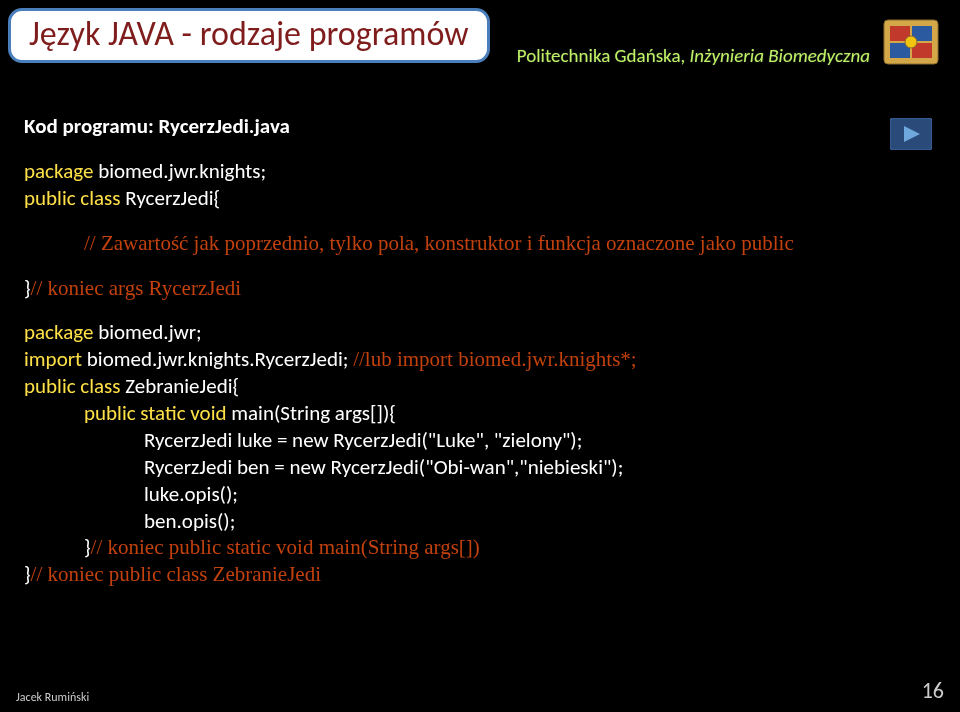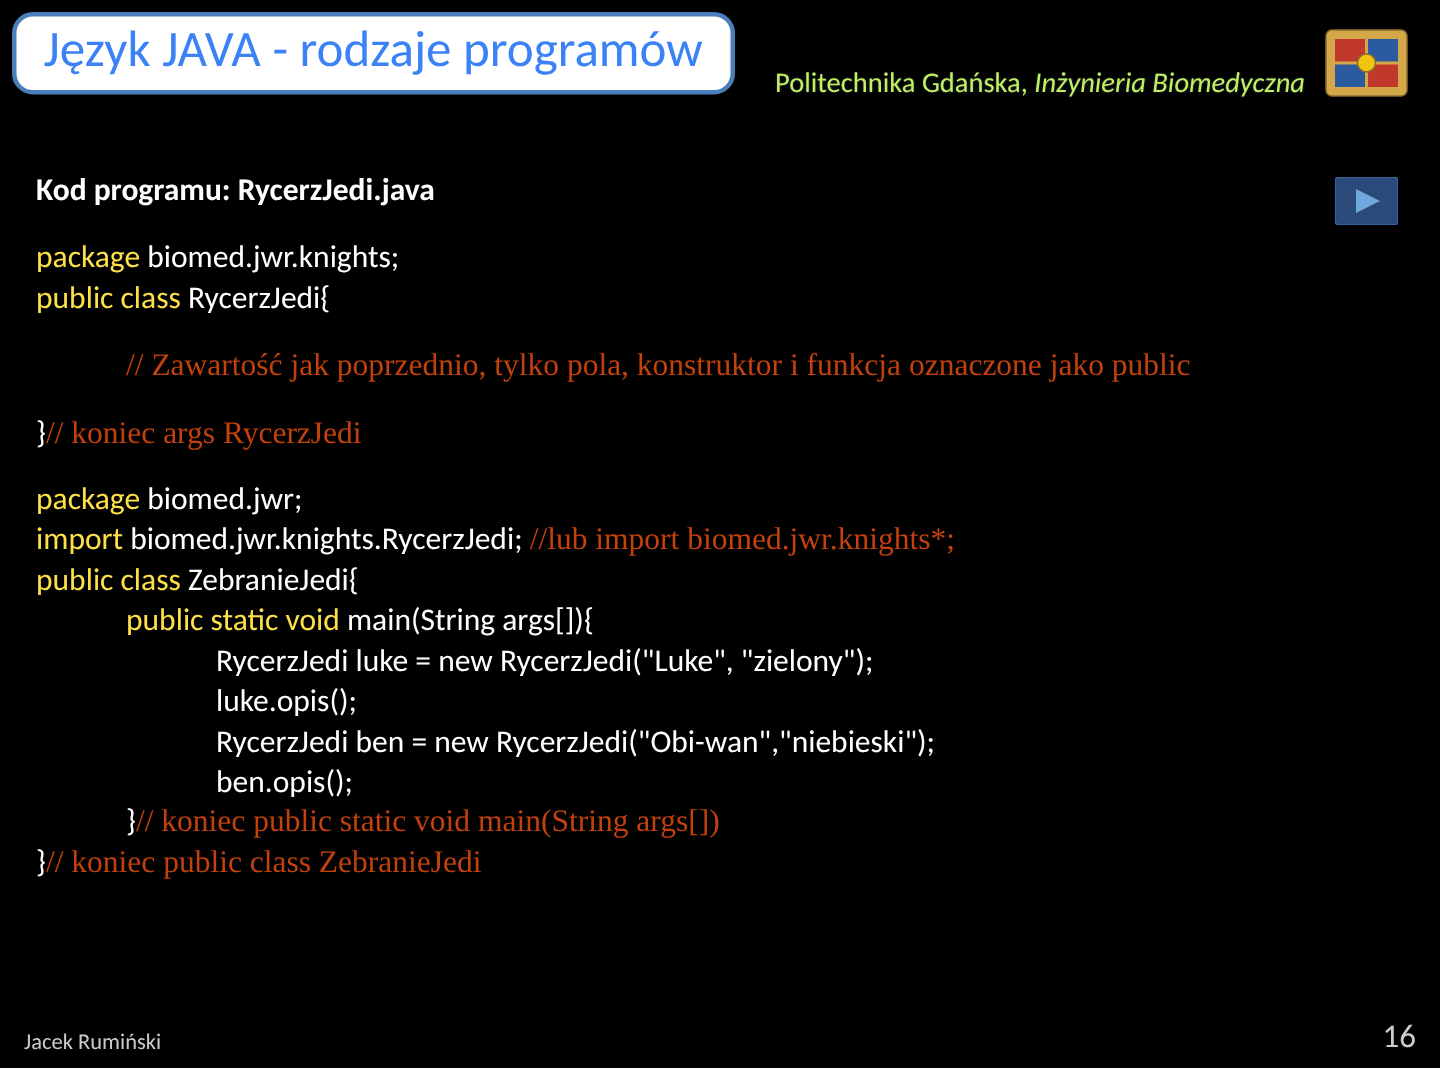--- a/index.html
+++ b/index.html
@@ -14,21 +14,21 @@
   .title-box {
     position: absolute;
     top: 8px;
     left: 8px;
     border: 3px solid #4a7ebb;
     border-radius: 14px;
     padding: 2px 18px 6px 18px;
     background: #fff;
   }
   .title-box span {
-    color: #3b82f6;
+    color: #7f1d1d;
     font-size: 34px;
     font-weight: 400;
   }
   .header-right {
     position: absolute;
     top: 44px;
     right: 90px;
     color: #000;
     background: transparent;
   }
@@ -65,21 +65,21 @@
     right: 28px;
     top: 118px;
     width: 42px;
     height: 32px;
   }
   .footer-left {
     position: absolute;
     bottom: 8px;
     left: 16px;
     color: #ccc;
-    font-size: 15px;
+    font-size: 12px;
   }
   .footer-right {
     position: absolute;
     bottom: 8px;
     right: 16px;
     color: #ccc;
     font-size: 22px;
     font-weight: normal;
   }
 </style>
@@ -120,21 +120,21 @@
   <div style="height:18px"></div>
   <span class="indent1 gray">// Zawartość jak poprzednio, tylko pola, konstruktor i funkcja oznaczone jako public</span>
   <div style="height:18px"></div>
   <div><span class="white">}</span><span class="gray">// koniec args RycerzJedi</span></div>
   <div style="height:18px"></div>
   <div><span class="blue">package </span><span class="white">biomed.jwr;</span></div>
   <div><span class="blue">import </span><span class="white">biomed.jwr.knights.RycerzJedi; </span><span class="gray">//lub import biomed.jwr.knights*;</span></div>
   <div><span class="blue">public class </span><span class="white">ZebranieJedi{</span></div>
   <span class="indent1"><span class="blue">public static void </span><span class="white">main(String args[]){</span></span>
   <span class="indent2 white">RycerzJedi luke = new RycerzJedi("Luke", "zielony");</span>
+  <span class="indent2 white">RycerzJedi ben = new RycerzJedi("Obi-wan","niebieski");</span>
   <span class="indent2 white">luke.opis();</span>
-  <span class="indent2 white">RycerzJedi ben = new RycerzJedi("Obi-wan","niebieski");</span>
   <span class="indent2 white">ben.opis();</span>
   <span class="indent1"><span class="white">}</span><span class="gray">// koniec public static void main(String args[])</span></span>
   <div><span class="white">}</span><span class="gray">// koniec public class  ZebranieJedi</span></div>
 </div>
 
 <div class="footer-left">Jacek Rumiński</div>
 <div class="footer-right">16</div>
 
 </body></html>

